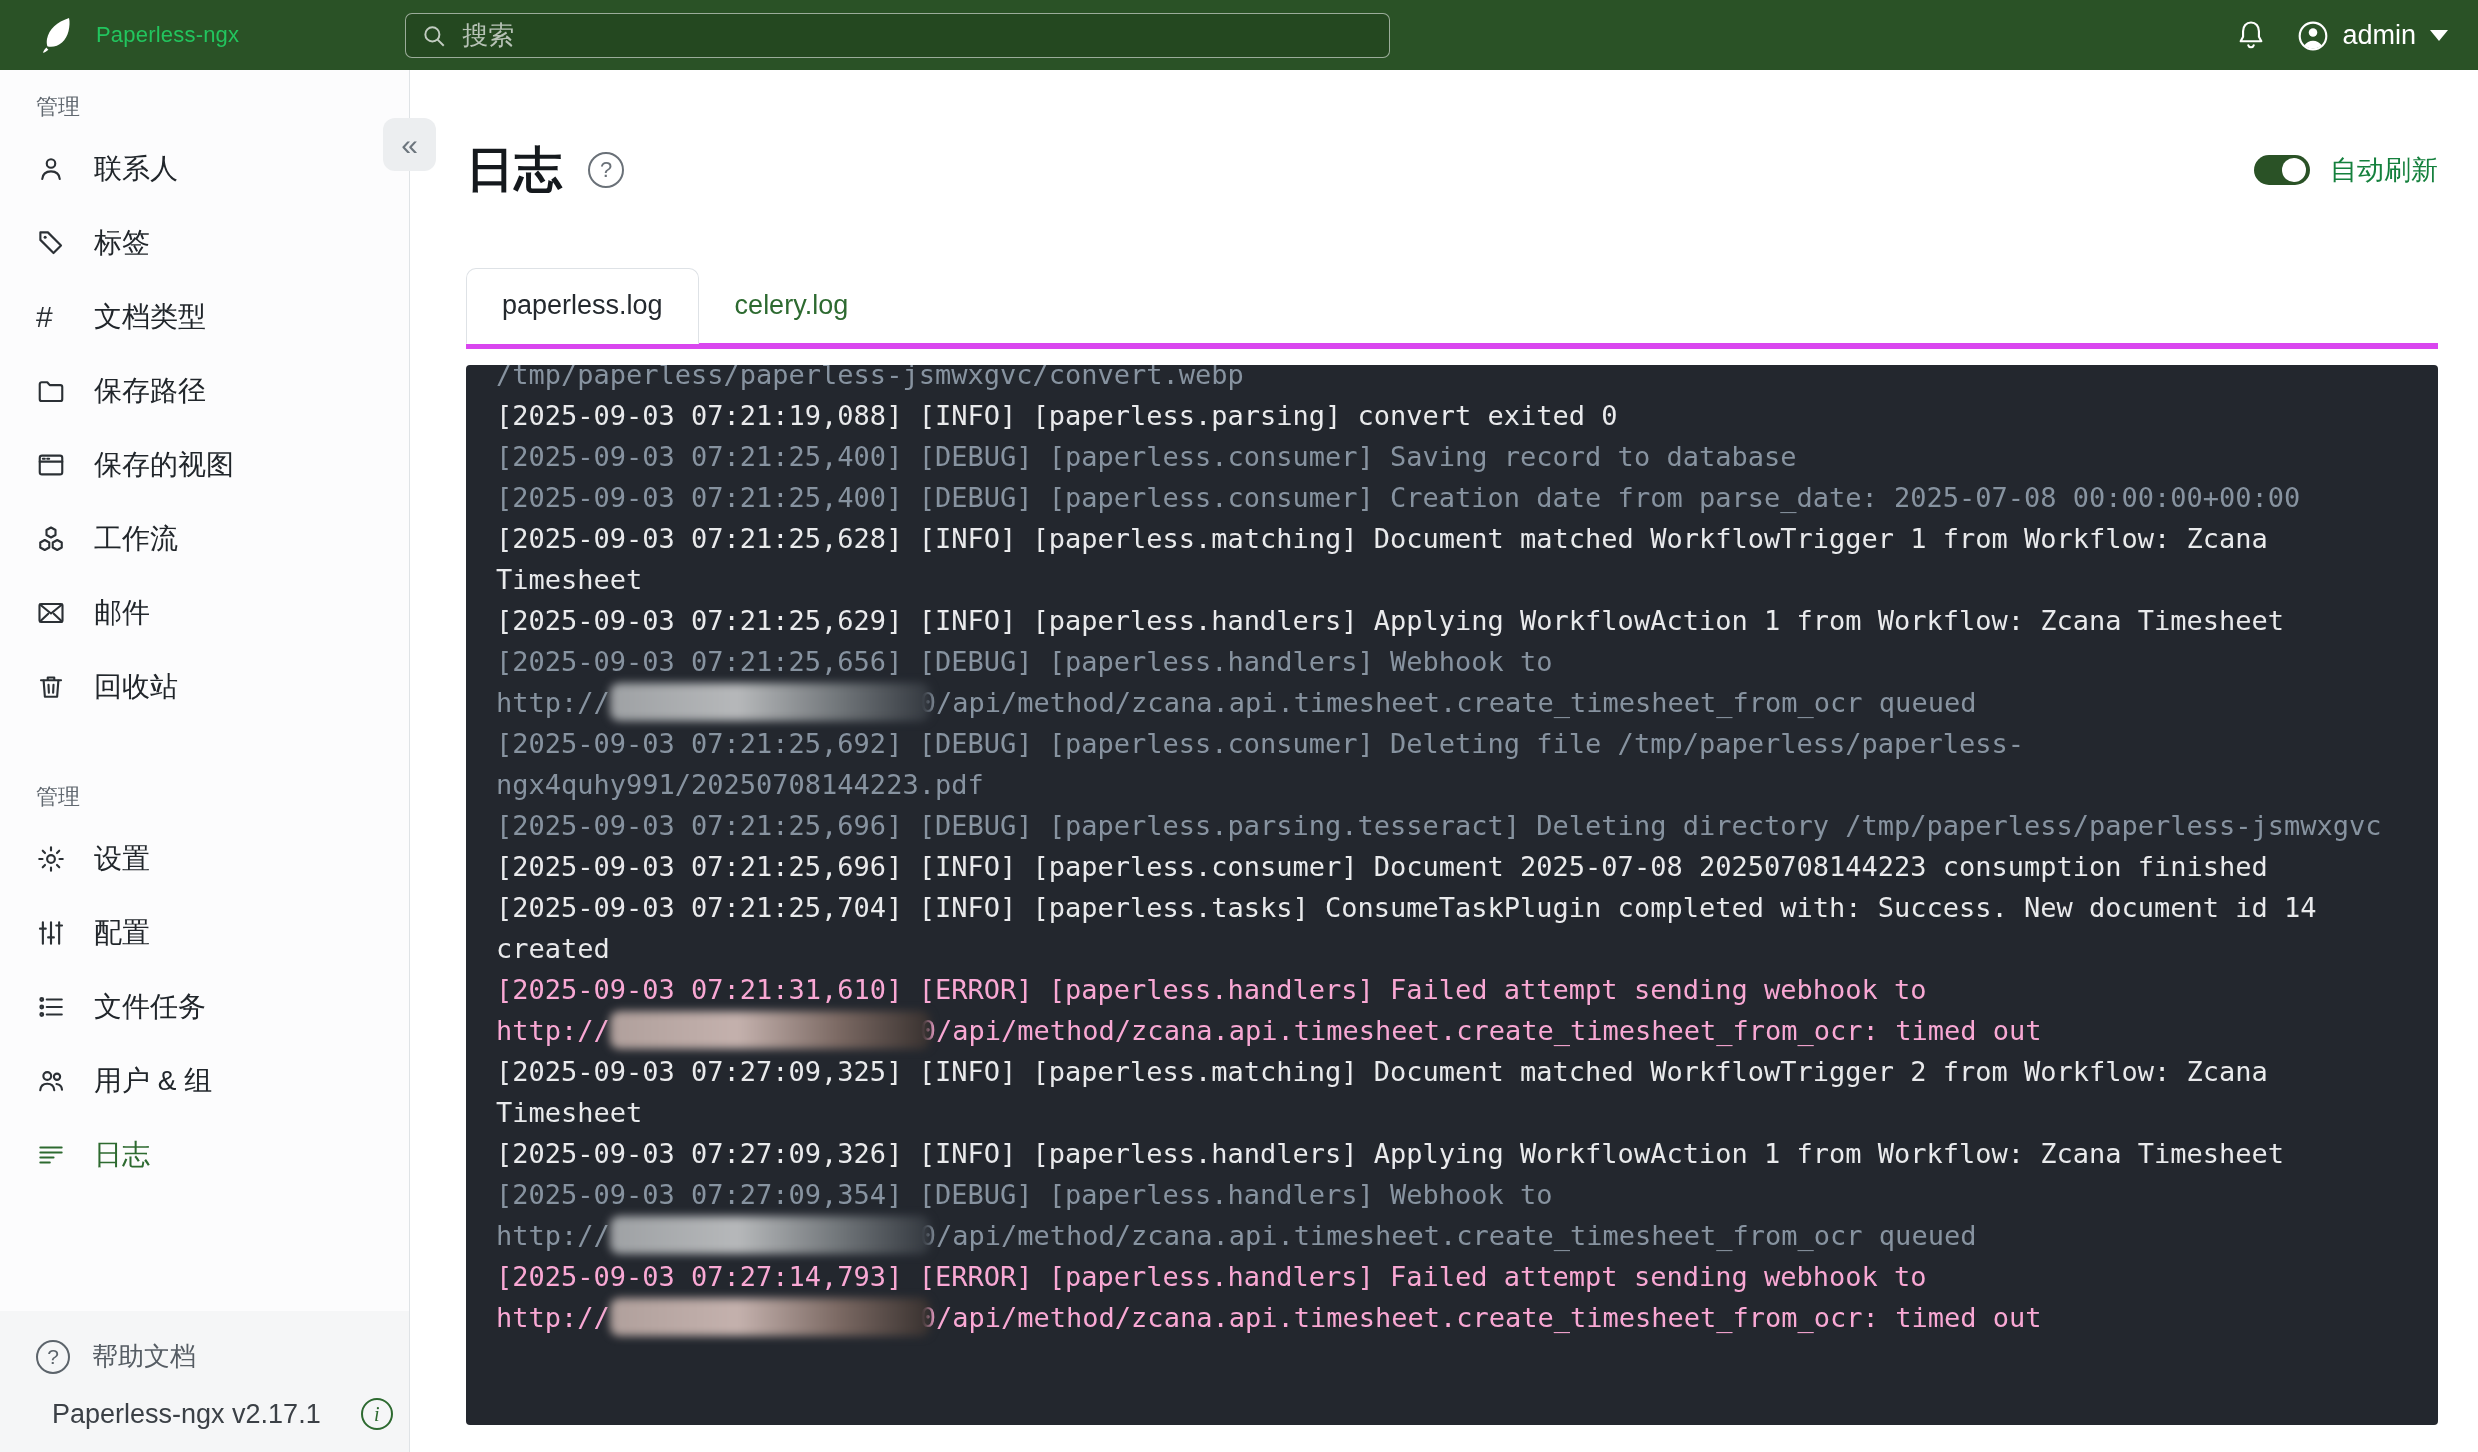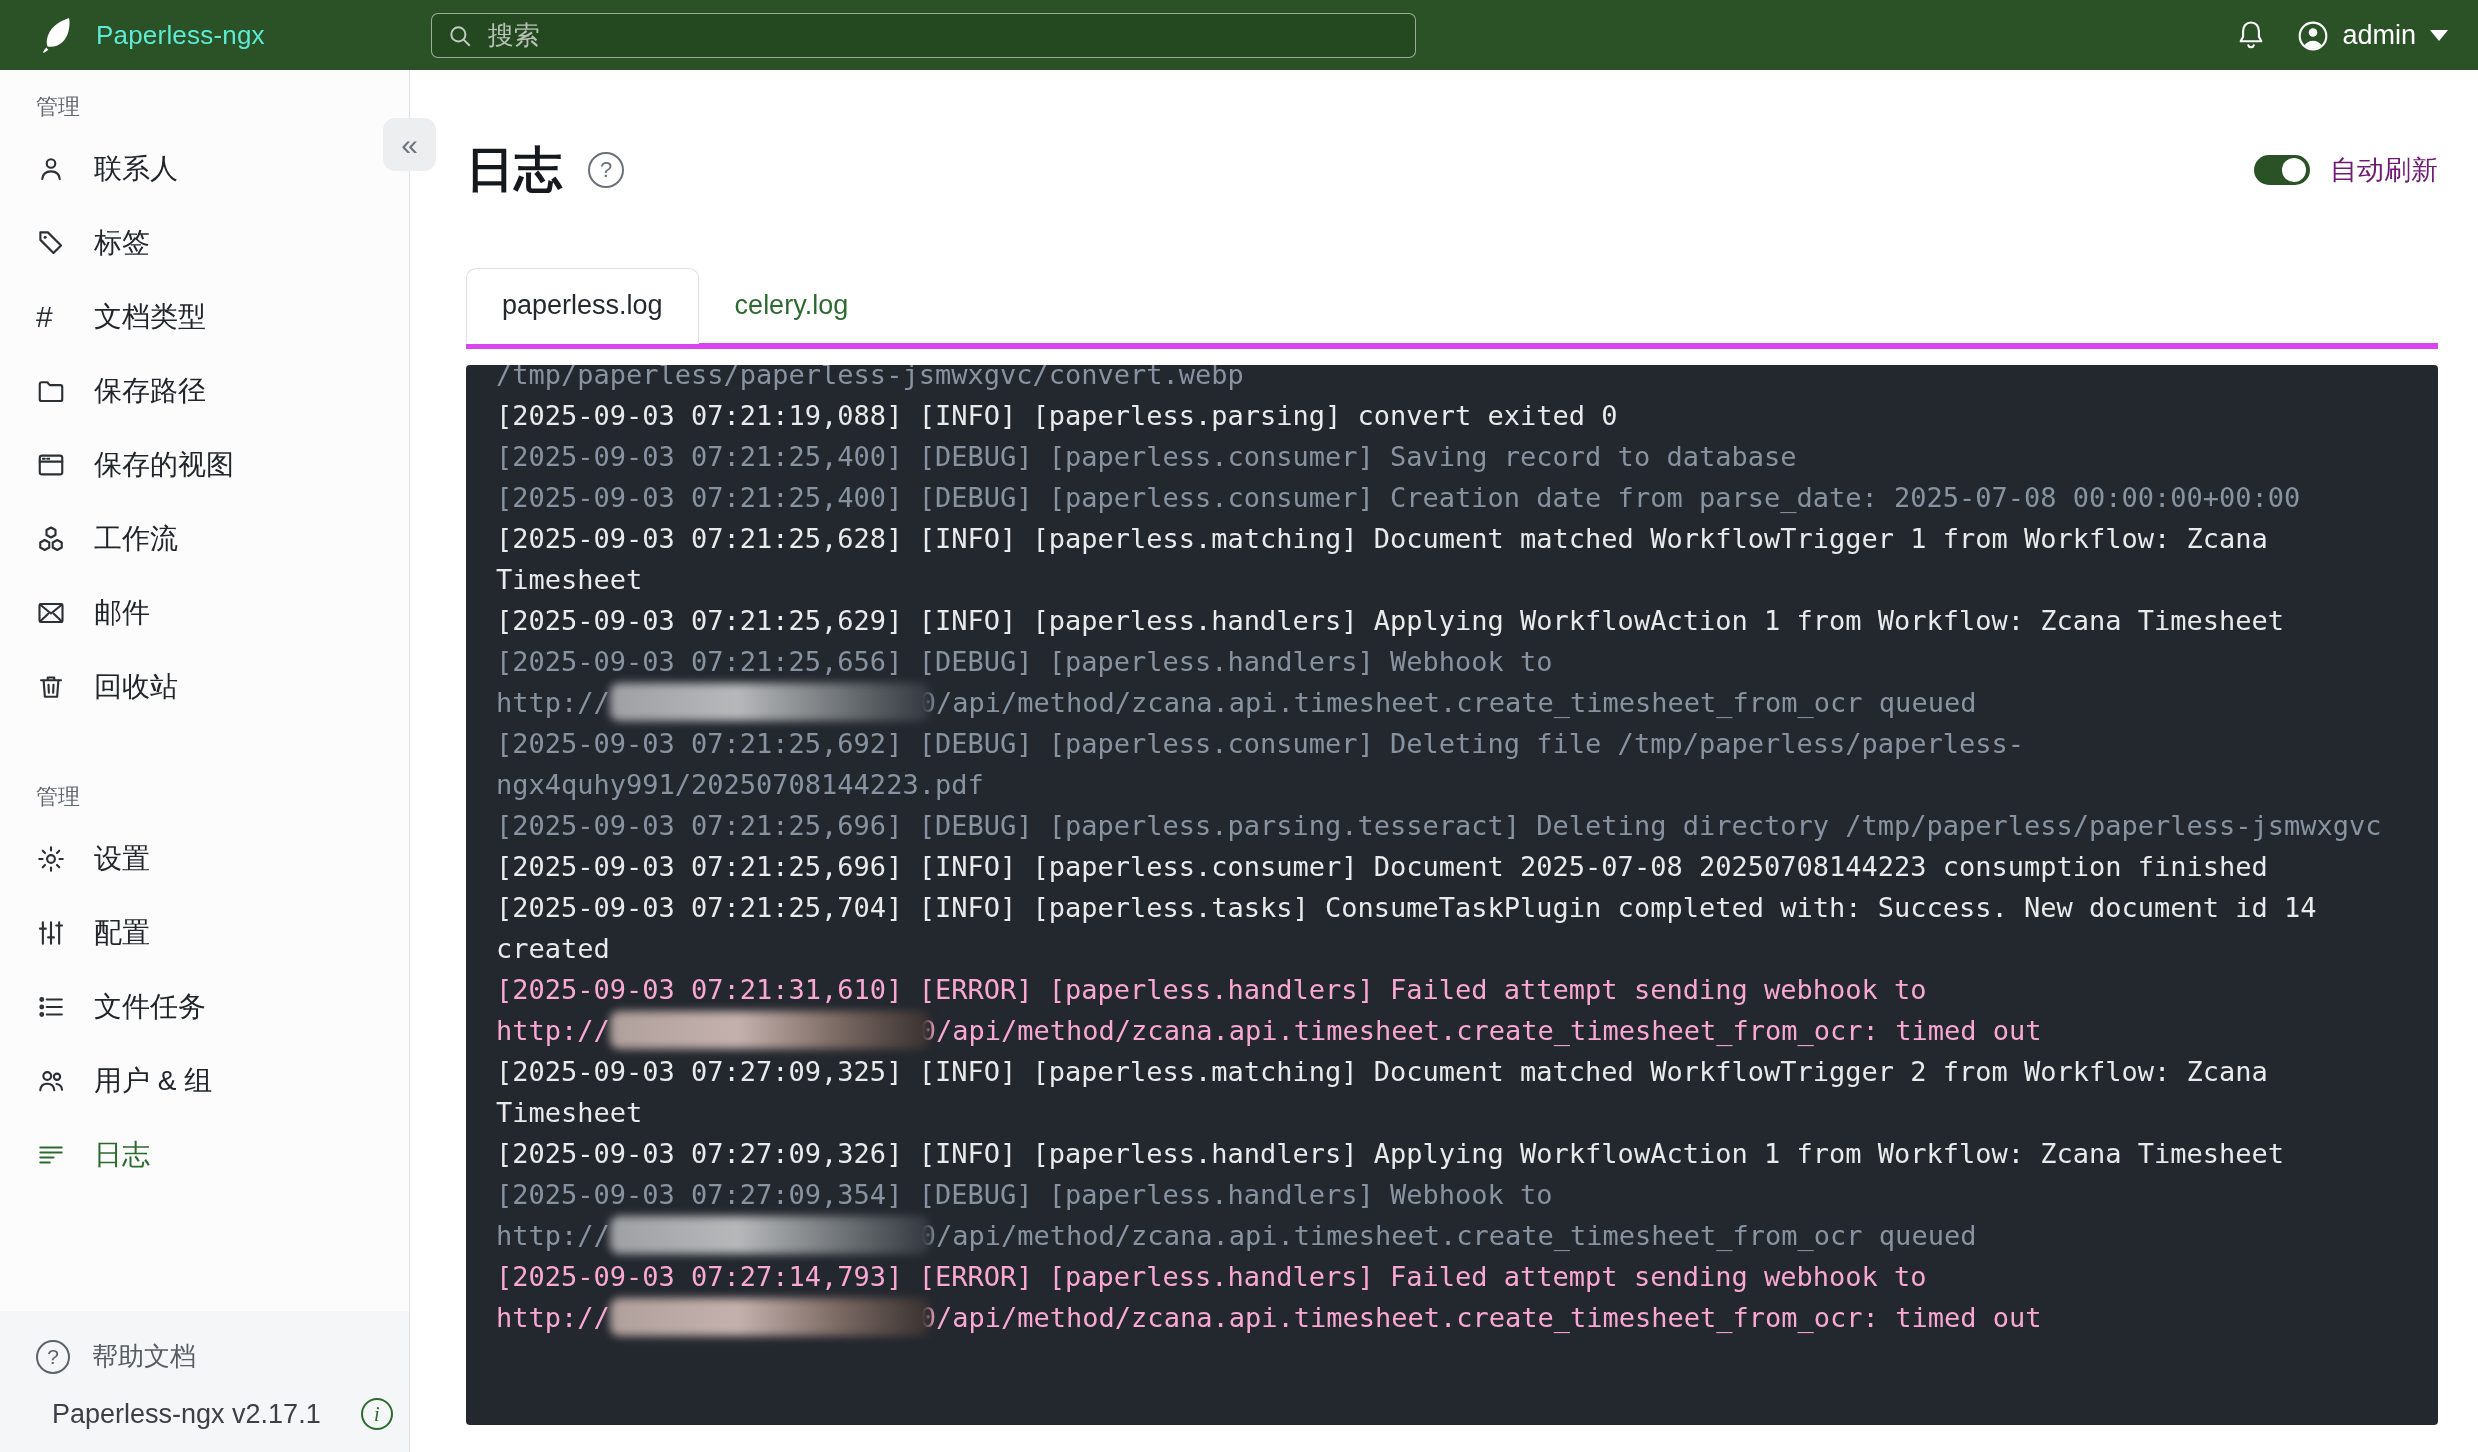--- a/index.html
+++ b/index.html
@@ -3,21 +3,21 @@
 <meta charset="utf-8">
 <style>
   * { margin:0; padding:0; box-sizing:border-box; }
   html,body { width:2478px; height:1452px; overflow:hidden; background:#fff;
     font-family:"Liberation Sans", sans-serif; }
 
   
   .header { height:70px; background:#2a5226; display:flex; align-items:center;
     padding:0 30px 0 36px; position:relative; z-index:5; }
   .brand { display:flex; align-items:center; gap:16px; }
-  .brand-title { color:#5eead4; font-size:26px; font-weight:400; letter-spacing:.2px; }
+  .brand-title { color:#22c55e; font-size:22px; font-weight:400; letter-spacing:.2px; }
   .searchbox { margin-left:166px; position:relative; width:985px; }
   .searchbox input { width:100%; height:45px; background:rgba(10,30,8,0.18);
     border:1.5px solid rgba(255,255,255,0.55); border-radius:7px; outline:none;
     color:#eef2ee; font-size:26px; padding:0 16px 0 56px;
     font-family:"Liberation Sans", sans-serif; }
   .searchbox input::placeholder { color:#b7c2b6; }
   .search-glyph { position:absolute; left:16px; top:10px; width:26px; height:26px; }
   .hdr-right { margin-left:auto; display:flex; align-items:center; gap:28px; }
   .hdr-icon { width:34px; height:34px; display:flex; }
   .admin-wrap { display:flex; align-items:center; gap:12px; cursor:pointer; }
@@ -58,21 +58,21 @@
   .page-title { font-size:48px; font-weight:700; color:#15191d; }
   .help-circle { width:36px; height:36px; border:2px solid #6a7178; border-radius:50%;
     margin-left:26px; display:flex; align-items:center; justify-content:center;
     color:#6a7178; font-size:22px; cursor:pointer; }
   .title-spacer { flex:1; }
   .autorefresh { display:flex; align-items:center; gap:20px; }
   .switch { width:56px; height:30px; border-radius:16px; background:#2a5226;
     position:relative; cursor:pointer; }
   .switch .knob { position:absolute; right:4px; top:3px; width:24px; height:24px;
     border-radius:50%; background:#fff; }
-  .autorefresh-label { font-size:27px; color:#701a75; }
+  .autorefresh-label { font-size:27px; color:#15803d; }
 
   .tabs { margin-top:56px; display:flex; border-bottom:6px solid #d946ef; }
   .tab { font-size:27px; padding:21px 35px; border-radius:10px 10px 0 0; cursor:pointer; }
   .tab.active { background:#fff; color:#24292e; border:1px solid #dee2e6;
     border-bottom:1px solid #fff; margin-bottom:-1px; }
   .tab.plain { color:#2d6a30; border:1px solid transparent; }
 
   
   .console { margin-top:16px; height:1060px; background:#23272e; border-radius:4px;
     padding:10px 30px 3px 30px; overflow:hidden;

